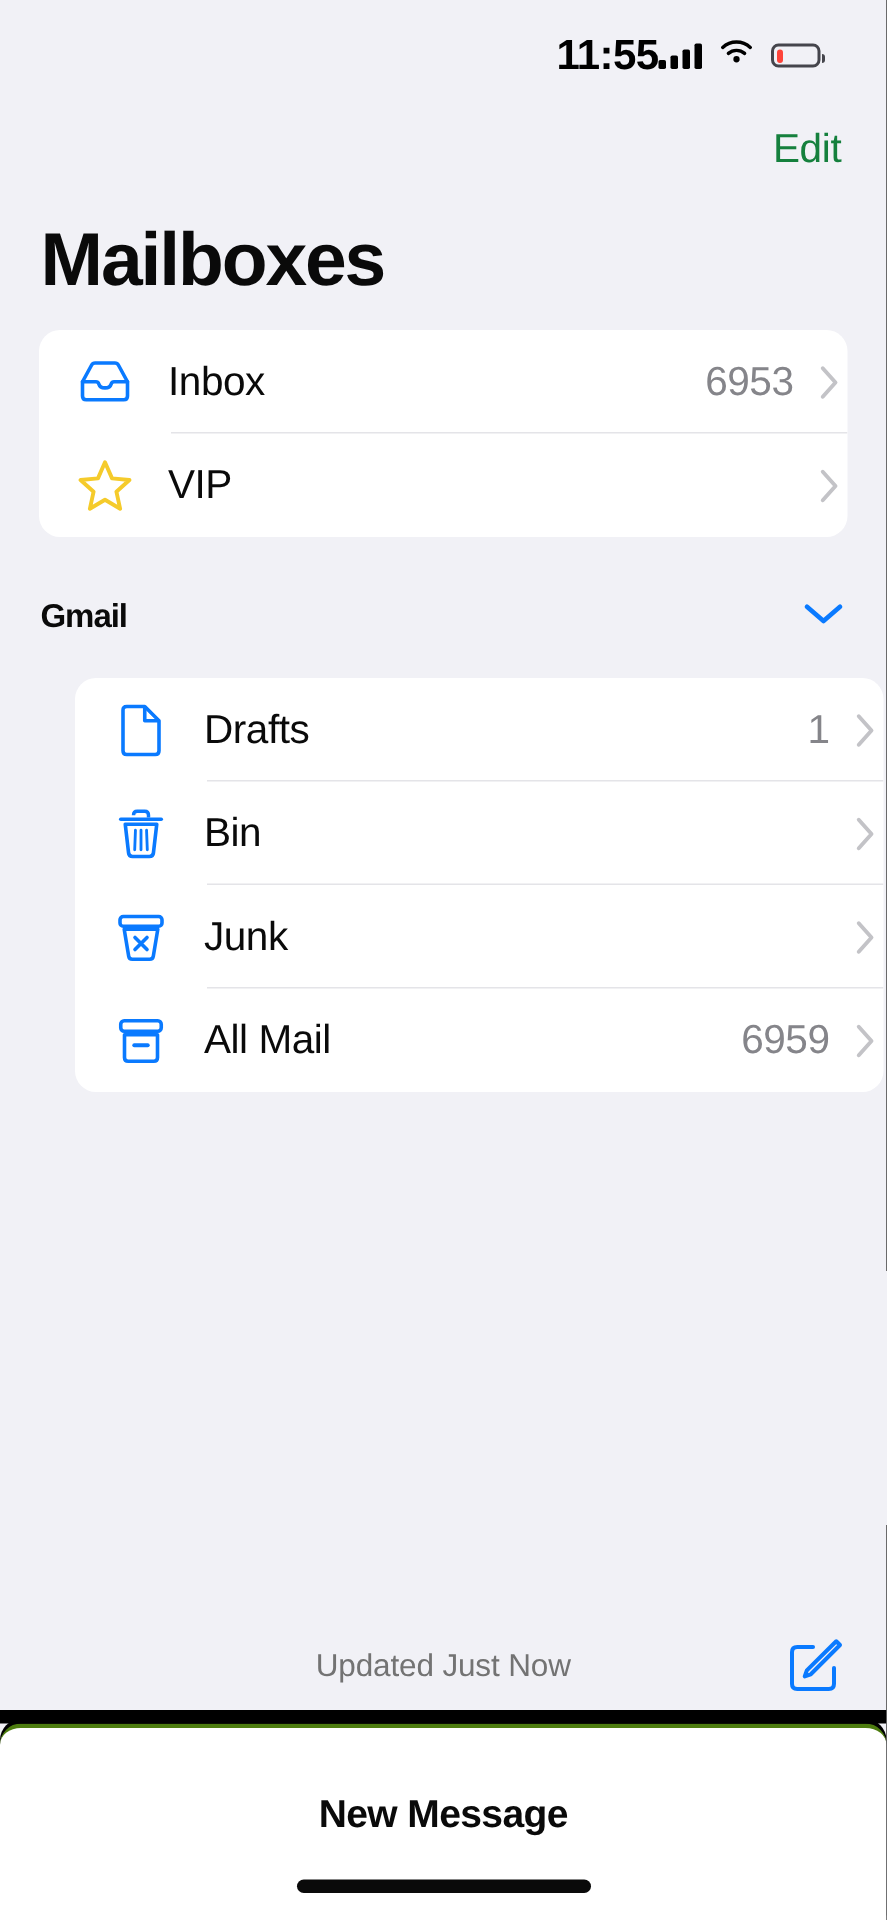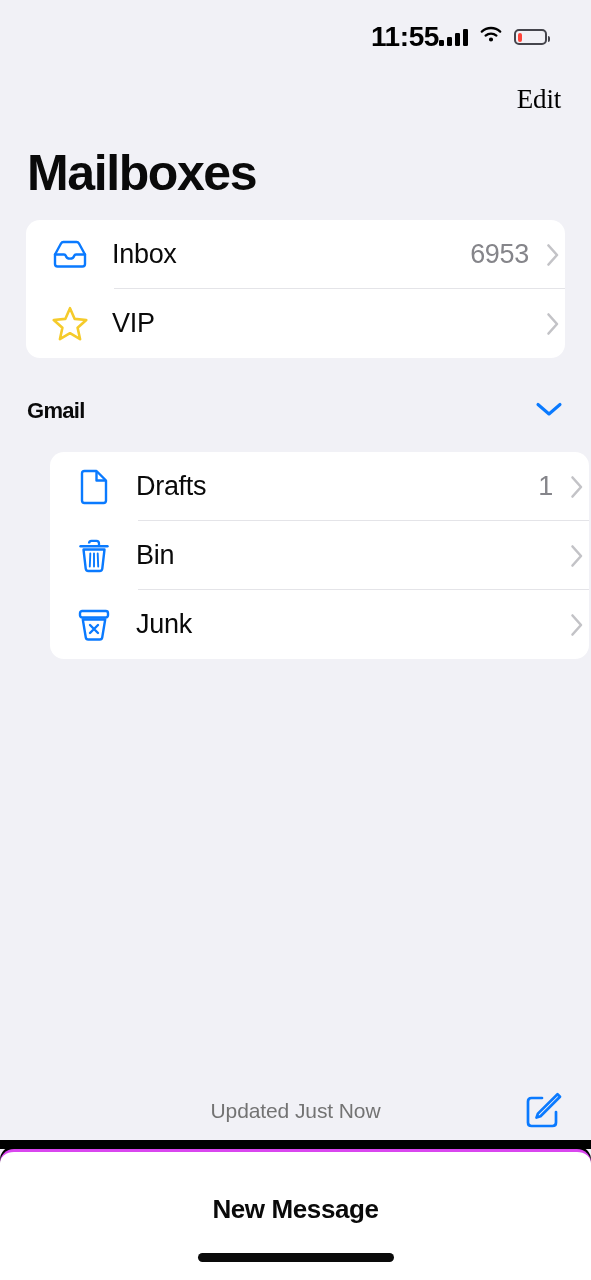--- a/index.html
+++ b/index.html
@@ -46,23 +46,23 @@
     width:4px; background:#FF3B30; border-radius:2px;
   }
 
   
   .navbar {
     position:absolute; top:68px; left:0; width:591px; height:62px;
     display:flex; align-items:center; justify-content:flex-end;
     padding-right:30px;
   }
   .edit-btn {
-    font-size:27px; color:#000000; letter-spacing:-0.2px;
+    font-size:27px; color:#15803d; letter-spacing:-0.2px;
     background:none; border:none; cursor:pointer;
-    font-family:Liberation Serif, serif;
+    font-family:Liberation Sans, sans-serif;
   }
   .page-title {
     position:absolute; top:144px; left:27px;
     font-size:50px; font-weight:bold; color:#0A0A0A;
     letter-spacing:-1.4px;
   }
 
   
   .card {
     position:absolute; left:26px; width:539px;
@@ -112,21 +112,21 @@
   }
   .compose {
     position:absolute; right:28px; top:50%; transform:translateY(-50%);
     cursor:pointer; line-height:0;
   }
 
   
   .sheet {
     position:absolute; left:0; bottom:0; width:591px; height:131px;
     background:#FFFFFF; border-radius:14px 14px 0 0;
-    border-top:3px solid #d946ef;
+    border-top:3px solid #4d7c0f;
     box-shadow:0 -3px 0 #000;
   }
   .sheet-title {
     position:absolute; top:42px; left:0; width:100%;
     text-align:center; font-size:26px; font-weight:bold;
     color:#0A0A0A; letter-spacing:-0.4px;
   }
   .home-ind {
     position:absolute; bottom:18px; left:50%; transform:translateX(-50%);
     width:196px; height:9px; background:#0A0A0A; border-radius:5px;
@@ -264,20 +264,37 @@
       <span class="row-label">Junk</span>
       <span class="row-count"></span>
       <span class="chev">
         <svg width="14" height="24" viewBox="0 0 14 24">
             <path d="M2.5 2.5 L11 12 L2.5 21.5" fill="none" stroke="#C3C3C7" stroke-width="2.6" stroke-linecap="round" stroke-linejoin="round"></path>
           </svg>
       </span>
       <span class="sep"></span>
     </div>
 
+    <div class="row">
+      <span class="ic">
+        <svg width="34" height="34" viewBox="0 0 34 34">
+          <rect x="3.5" y="3.5" width="27" height="7" rx="2.3" fill="none" stroke="#0A7AFF" stroke-width="2.4"></rect>
+          <path d="M6 12.8 L28 12.8 L28 28 Q28 30.5 25.5 30.5 L8.5 30.5 Q6 30.5 6 28 Z" fill="none" stroke="#0A7AFF" stroke-width="2.4" stroke-linejoin="round"></path>
+          <path d="M12.5 19.8 L21.5 19.8" stroke="#0A7AFF" stroke-width="2.6" stroke-linecap="round"></path>
+        </svg>
+      </span>
+      <span class="row-label">All Mail</span>
+      <span class="row-count">6959</span>
+      <span class="chev">
+        <svg width="14" height="24" viewBox="0 0 14 24">
+            <path d="M2.5 2.5 L11 12 L2.5 21.5" fill="none" stroke="#C3C3C7" stroke-width="2.6" stroke-linecap="round" stroke-linejoin="round"></path>
+          </svg>
+      </span>
+      <span class="sep"></span>
+    </div>
 
   </div>
 
   <div class="toolbar">
     <span class="toolbar-text">Updated Just Now</span>
     <span class="compose">
       <svg width="40" height="40" viewBox="0 0 40 40">
         <path d="M33 21 L33 31.5 Q33 35 29.5 35 L8.5 35 Q5 35 5 31.5 L5 10.5 Q5 7 8.5 7 L19 7" fill="none" stroke="#0A7AFF" stroke-width="2.7" stroke-linejoin="round" stroke-linecap="round"></path>
         <path d="M34.5 3.2 L37 5.7 L17.5 25.2 L13.5 26.6 L14.9 22.6 Z" fill="none" stroke="#0A7AFF" stroke-width="2.7" stroke-linejoin="round"></path>
       </svg>

